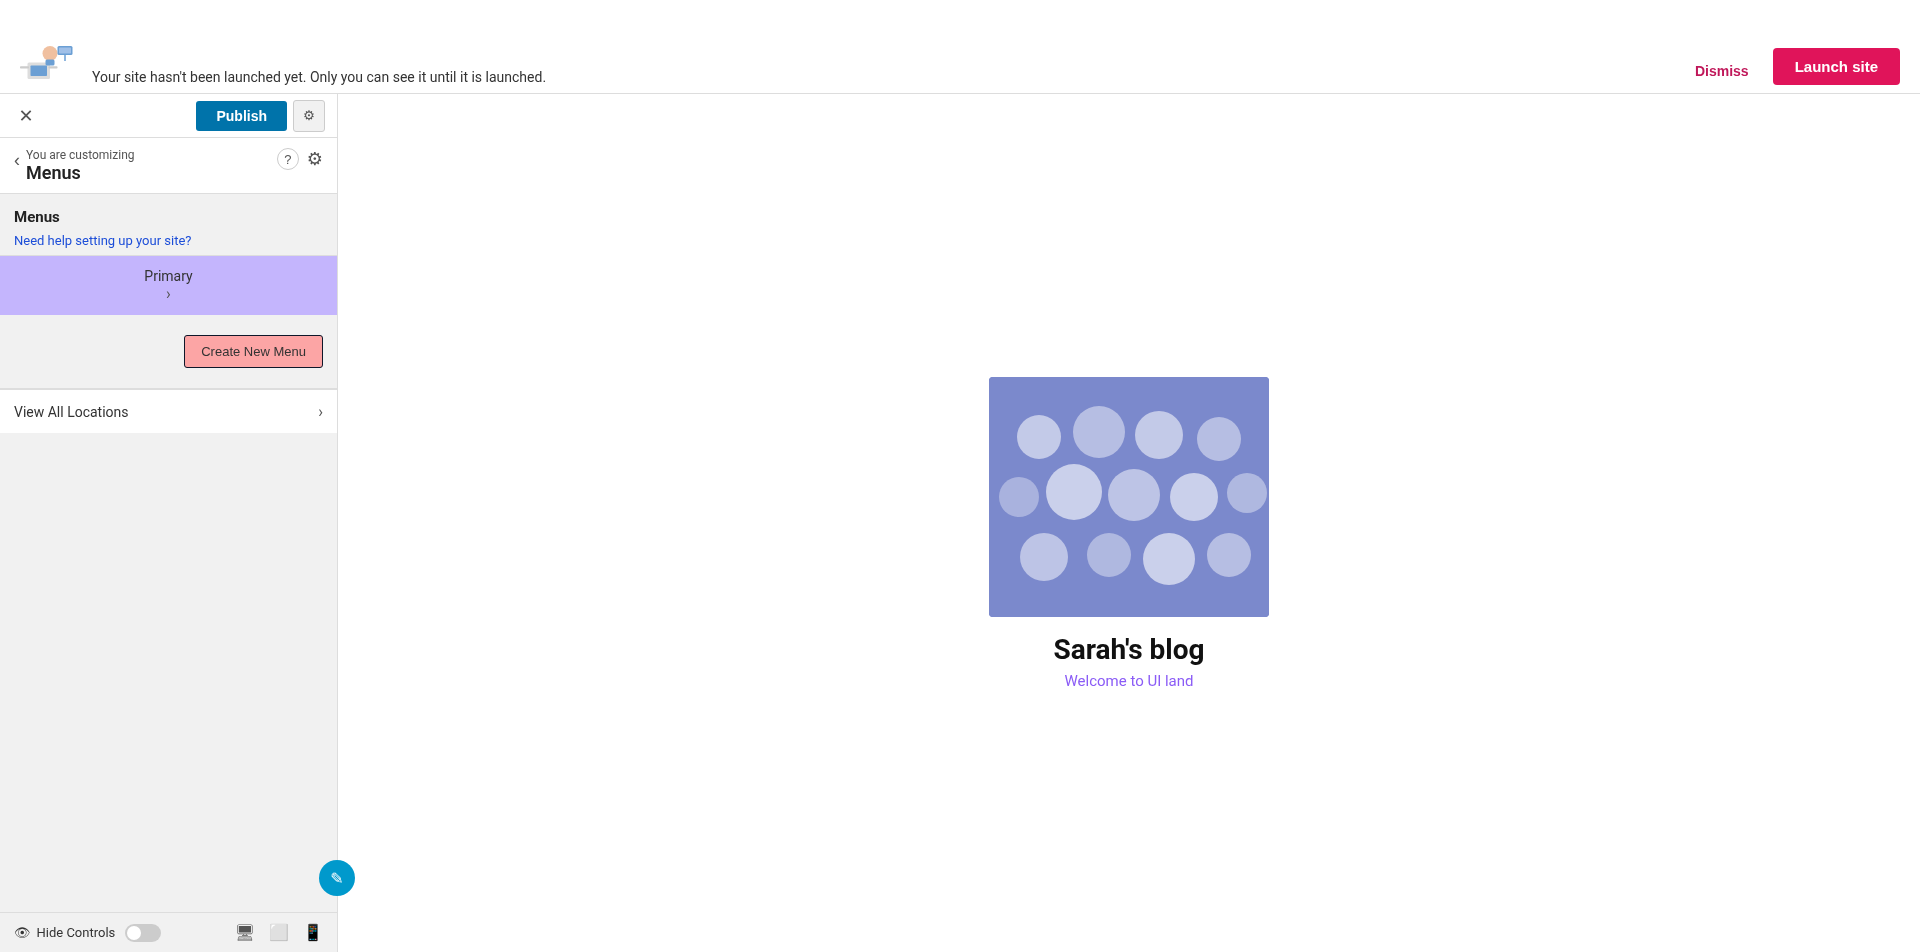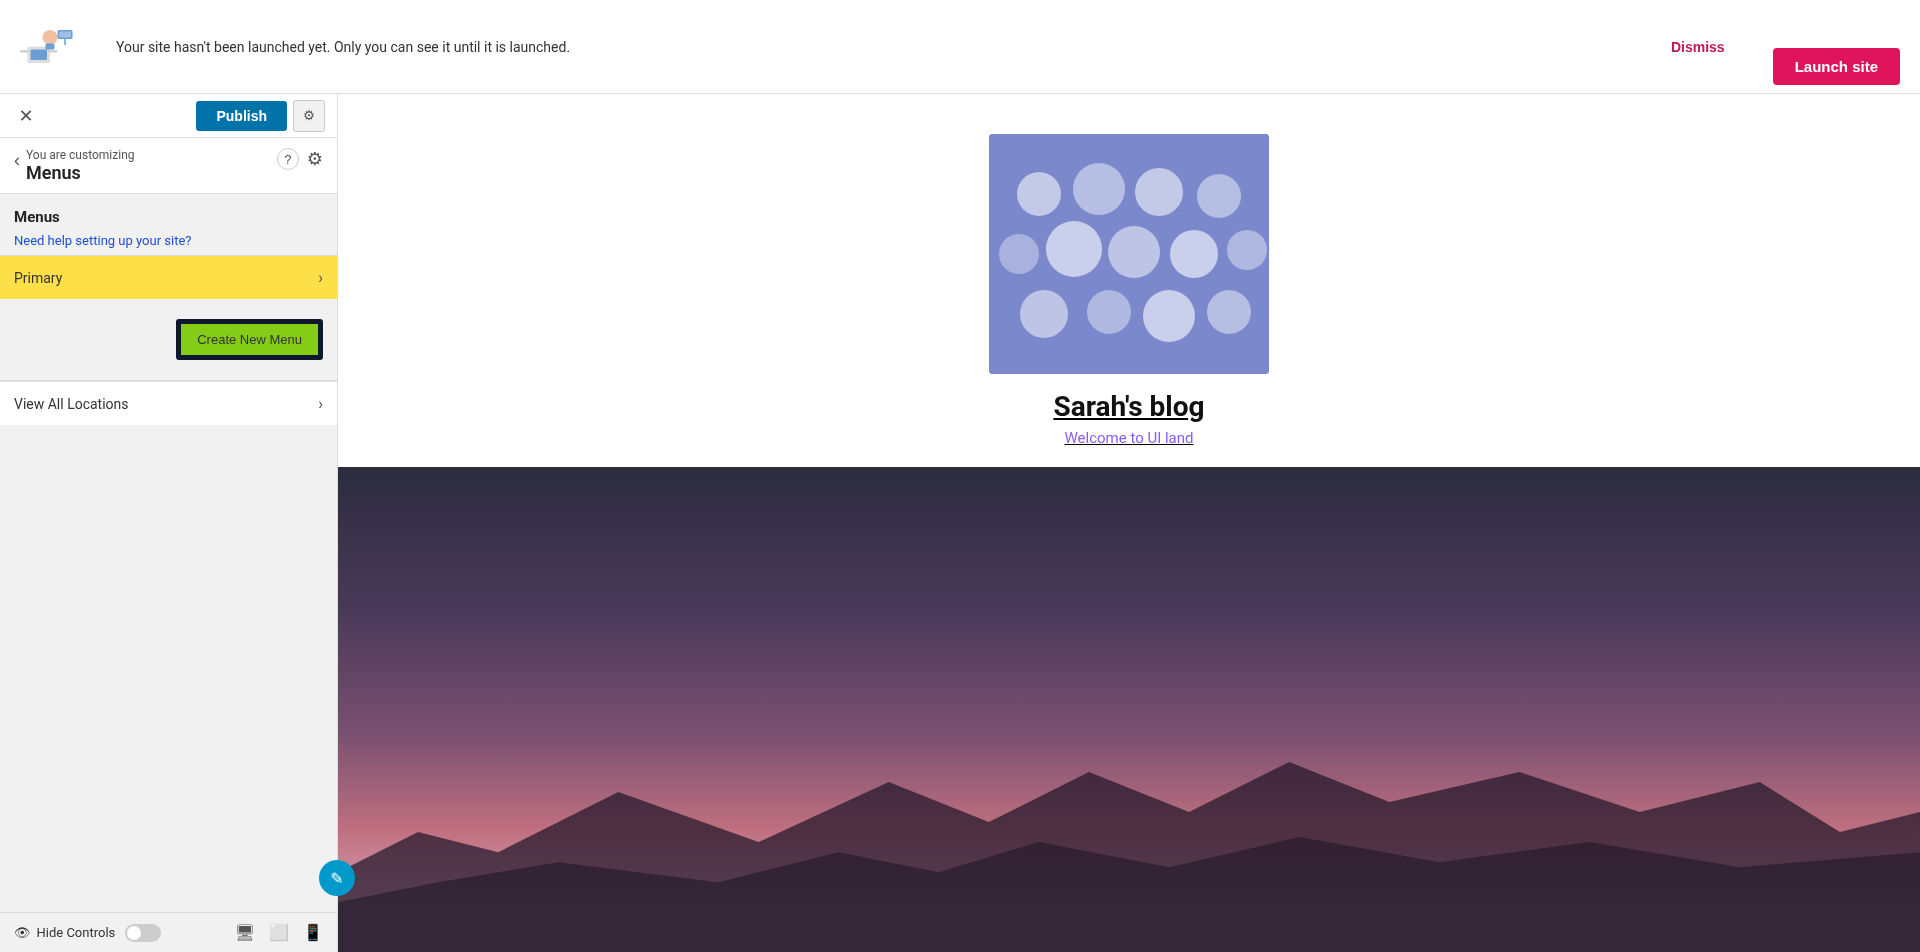--- a/index.html
+++ b/index.html
@@ -1,22 +1,22 @@
 <!DOCTYPE html>
 <html><head>
   <meta charset="utf-8">
   <style>
     * { box-sizing: border-box; margin: 0; padding: 0; }
     body { font-family: -apple-system, BlinkMacSystemFont, 'Segoe UI', Roboto, sans-serif; display: flex; flex-direction: column; height: 952px; overflow: hidden; background: #fff; }
 
     
     .notification-bar {
-      display: flex; align-items: center; justify-content: center;
+      display: flex; align-items: flex-end; justify-content: center;
       background: #fff; border-bottom: 1px solid #ddd;
-      padding: 8px 20px; gap: 36px; flex-shrink: 0; min-height: 60px;
+      padding: 8px 20px; gap: 12px; flex-shrink: 0; min-height: 60px;
       position: relative; z-index: 10;
     }
     .notification-bar .notif-icon {
       width: 60px; height: 45px; flex-shrink: 0;
     }
     .notification-bar .notif-text {
       color: #333; font-size: 14px;
     }
     .notification-bar .notif-spacer { flex: 1; }
     .dismiss-btn {
@@ -87,31 +87,32 @@
     
     .sidebar-content {
       flex: 1; overflow-y: auto; padding: 0;
     }
     .menus-section { padding: 14px 14px 6px 14px; }
     .menus-heading { font-size: 15px; font-weight: 700; color: #222; margin-bottom: 4px; }
     .help-link { color: #1d4ed8; font-size: 13px; text-decoration: none; }
 
     .menu-list-item {
       display: flex; align-items: center; justify-content: space-between;
-      padding: 12px 14px; background: #fde047; border-top: 1px solid #ddd;
+      padding: 12px 14px; background: #c4b5fd; border-top: 1px solid #ddd;
       cursor: pointer;
+      flex-direction: column;
     }
     .menu-item-label { font-size: 14px; color: #333; }
     .chevron-right { color: #555; font-size: 16px; }
 
     .create-menu-area {
       padding: 20px 14px; display: flex; justify-content: flex-end;
     }
     .create-menu-btn {
-      background: #84cc16; border: 5px solid #0f172a; border-radius: 3px;
+      background: #fca5a5; border: 1px solid #0f172a; border-radius: 3px;
       padding: 8px 16px; font-size: 13px; color: #333; cursor: pointer;
     }
 
     .section-divider { border: none; border-top: 1px solid #ddd; margin: 0; }
 
     .menu-locations-section { padding: 16px 14px 8px 14px; }
     .menu-locations-heading { font-size: 15px; font-weight: 700; color: #222; margin-bottom: 6px; }
     .menu-locations-desc { font-size: 13px; color: #444; line-height: 1.5; }
 
     .view-locations-item {
@@ -149,22 +150,22 @@
     }
 
     
     .preview-area {
       flex: 1; overflow: hidden; display: flex; flex-direction: column;
       background: #fff;
     }
 
     
     .blog-preview {
-      flex: 1; display: flex; flex-direction: column; align-items: flex-end;
-      overflow: hidden; position: relative; text-decoration: underline;
+      flex: 1; display: flex; flex-direction: row; align-items: center;
+      overflow: hidden; position: relative;
     }
     .blog-header {
       width: 100%; display: flex; flex-direction: column; align-items: center;
       padding: 40px 20px 20px 20px; background: #fff;
     }
     .blog-logo {
       width: 280px; height: 240px;
       background: #6b7cc9;
       border-radius: 4px;
       position: relative;

